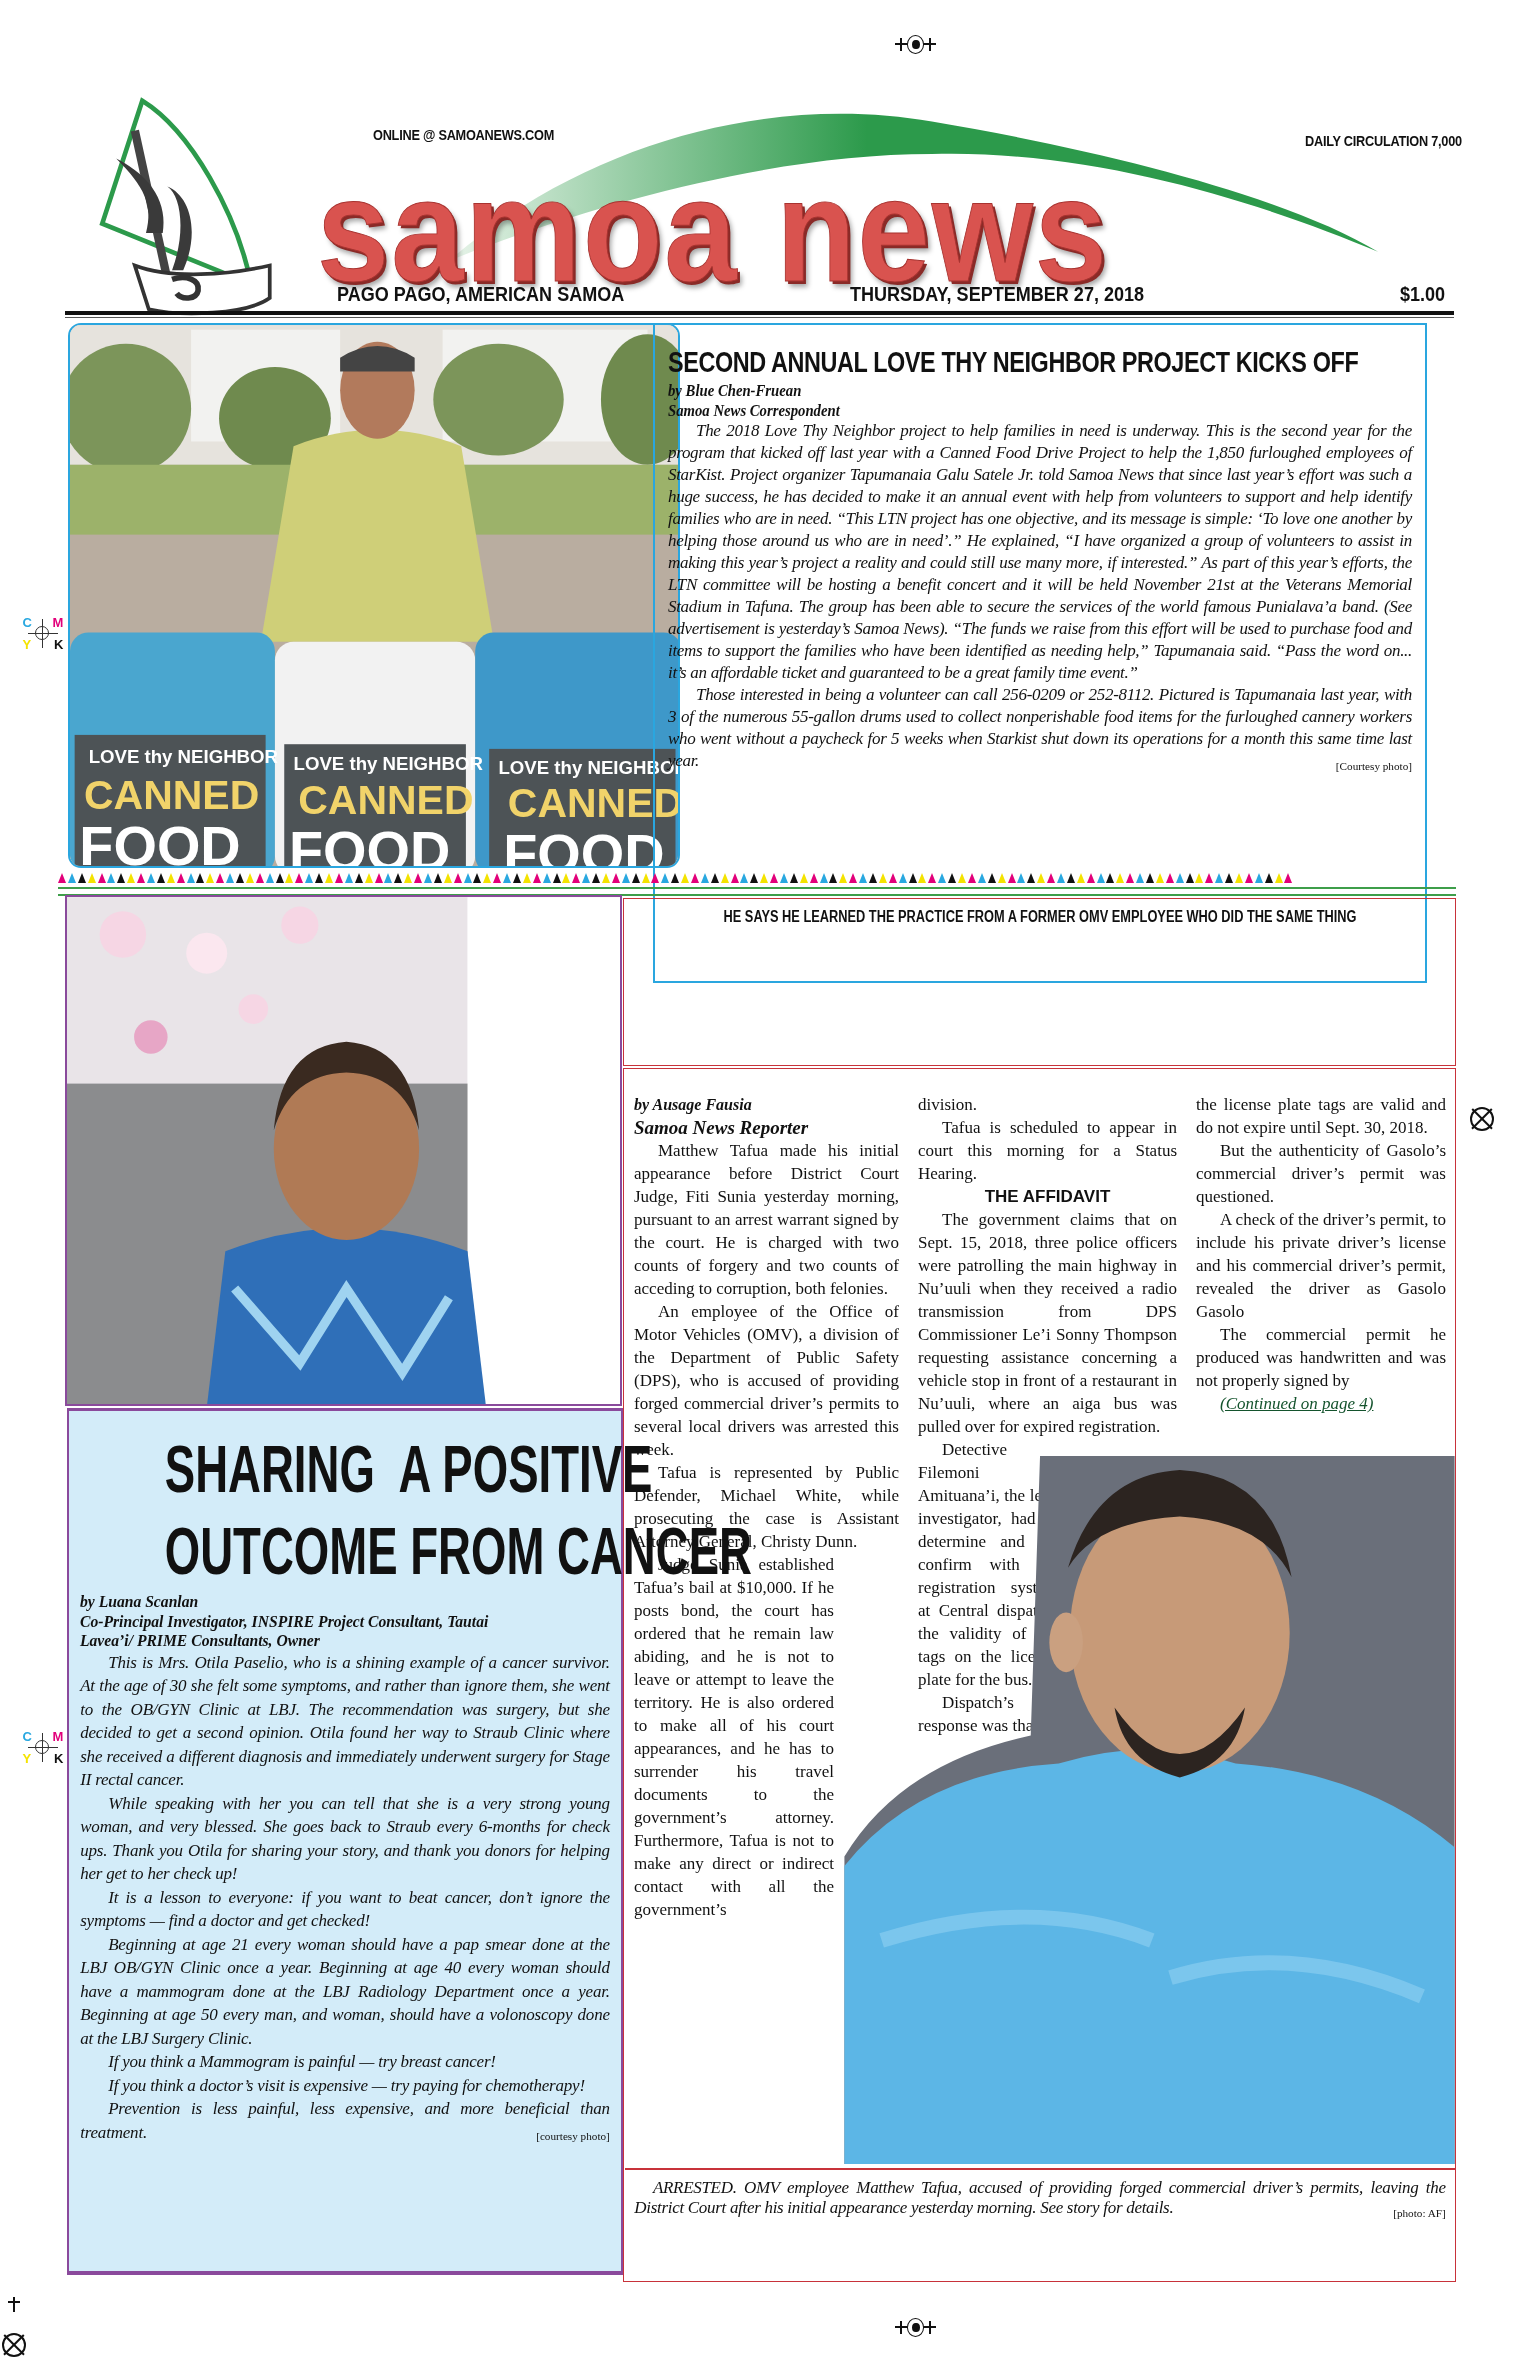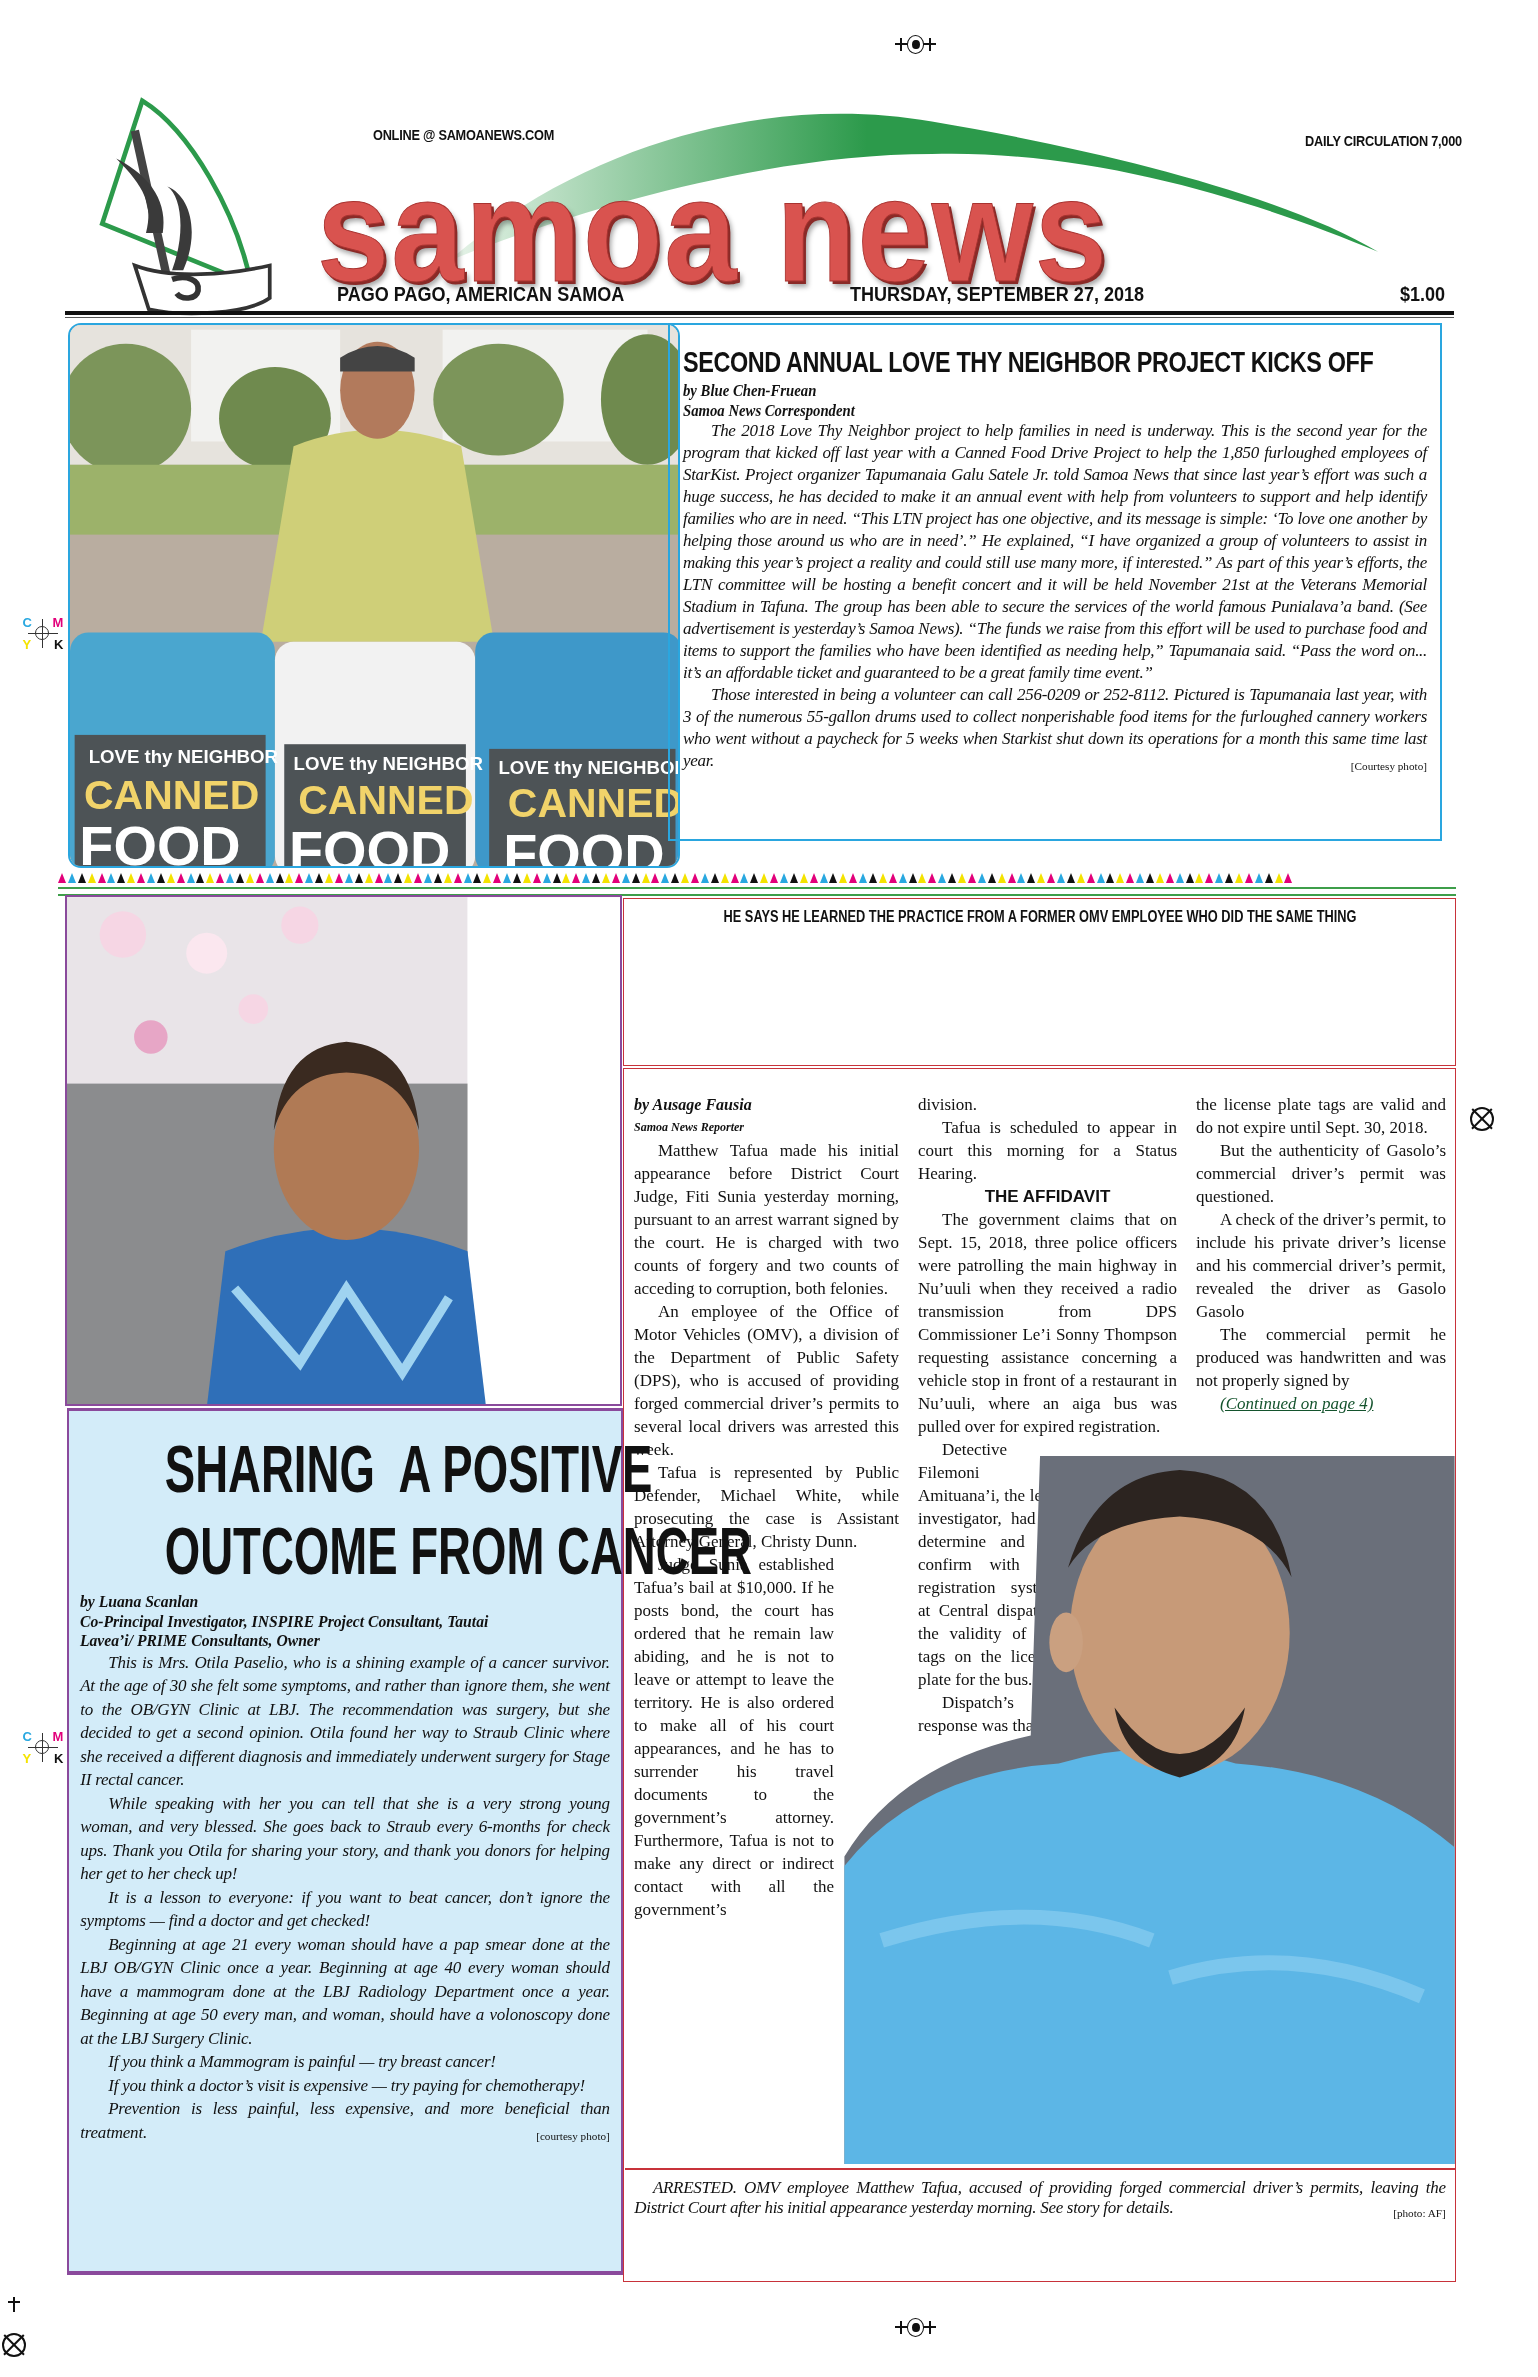--- a/index.html
+++ b/index.html
@@ -38,21 +38,21 @@
            transform: scaleX(0.93) scaleY(1.05); transform-origin: left top;
            text-shadow: 2.8px 2.8px 0 #8a2a27, 4.7px 5.6px 5.6px rgba(0,0,0,0.35);
            -webkit-text-stroke: 0.9px #a83330; }
   .mh-small { position: absolute; font-family: "Liberation Sans", sans-serif; font-weight: bold; font-size: 15px; letter-spacing: -0.3px; transform: scaleX(0.85); transform-origin: left; }
   .mh-line { position: absolute; font-family: "Liberation Sans", sans-serif; font-size: 20.5px; font-weight: bold; transform: scaleX(0.88); transform-origin: left; }
   .rule-thick { position: absolute; left: 65px; width: 1389px; height: 3.7px; background: #111; }
   .rule-thin { position: absolute; left: 65px; width: 1389px; height: 0.9px; background: #555; }
 
   
   .photo-box { position: absolute; border: 2.8px solid #2aa6df; border-radius: 13px; overflow: hidden; }
-  .story1-text { position: absolute; left: 668px; top: 323px; width: 774px; height: 518px; border: 2.8px solid #2aa6df; padding: 20.5px 13px 9.3px 13px; }
+  .story1-text { position: absolute; left: 653px; top: 323px; width: 774px; height: 660px; border: 2.8px solid #2aa6df; padding: 20.5px 13px 9.3px 13px; }
   .hed-condensed { font-family: "Liberation Sans", sans-serif; font-weight: bold; color: #111; transform-origin: left top; white-space: nowrap; }
   .byline { font-family: "Liberation Serif", serif; font-style: italic; font-weight: bold; font-size: 16px; line-height: 19.6px; transform: scaleX(0.92); transform-origin: left; white-space: nowrap; }
   .body-italic { font-family: "Liberation Serif", serif; font-style: italic; font-size: 17px; line-height: 22px; text-align: justify; letter-spacing: -0.3px; }
   .body-italic p { text-indent: 28px; }
   .credit { font-style: normal; font-size: 11.2px; float: right; margin-top: 4.7px; letter-spacing: 0; }
 
   
   .tri-strip { position: absolute; left: 58px; top: 873px; width: 1398px; height: 11.2px; display: flex; gap: 1.9px; overflow: hidden; }
   .tri { width: 0; height: 0; border-left: 4.7px solid transparent; border-right: 4.7px solid transparent; border-bottom: 10.3px solid #111; flex: 0 0 auto; }
   .green-rule { position: absolute; left: 58px; width: 1398px; height: 1.9px; background: #3e9e4a; }
@@ -358,21 +358,21 @@
 </div>
 
 <div class="omv-hed-box">
   <div class="hed-condensed" style="font-size:16px; line-height:18.6px; text-align:center; transform:scaleX(0.8); transform-origin:center top; margin-top:3.7px;">HE SAYS HE LEARNED THE PRACTICE FROM A FORMER OMV EMPLOYEE WHO DID THE SAME THING</div>
 </div>
 
 <div class="omv-body-box"></div>
 
 <div class="col" style="left:634px; top:1093px; width:265px;">
   <p class="by" style="font-size:16px;">by Ausage Fausia</p>
-  <p class="by" style="font-size:12px;">Samoa News Reporter</p>
+  <p class="by" style="font-size:19px;">Samoa News Reporter</p>
   <p>Matthew Tafua made his initial appearance before District Court Judge, Fiti Sunia yesterday morning, pursuant to an arrest warrant signed by the court. He is charged with two counts of forgery and two counts of acceding to corruption, both felonies.</p>
   <p>An employee of the Office of Motor Vehicles (OMV), a division of the Department of Public Safety (DPS), who is accused of providing forged commercial driver’s permits to several local drivers was arrested this week.</p>
   <p>Tafua is represented by Public Defender, Michael White, while prosecuting the case is Assistant Attorney General, Christy Dunn.</p>
   <p style="width:200px;">Judge Sunia established Tafua’s bail at $10,000. If he posts bond, the court has ordered that he remain law abiding, and he is not to leave or attempt to leave the territory. He is also ordered to make all of his court appearances, and he has to surrender his travel documents to the government’s attorney. Furthermore, Tafua is not to make any direct or indirect contact with all the government’s</p>
 </div>
 
 <div class="col" style="left:918px; top:1093px; width:259px;">
   <p style="text-indent:0;">division.</p>
   <p>Tafua is scheduled to appear in court this morning for a Status Hearing.</p>
   <p class="subhead">THE AFFIDAVIT</p>

